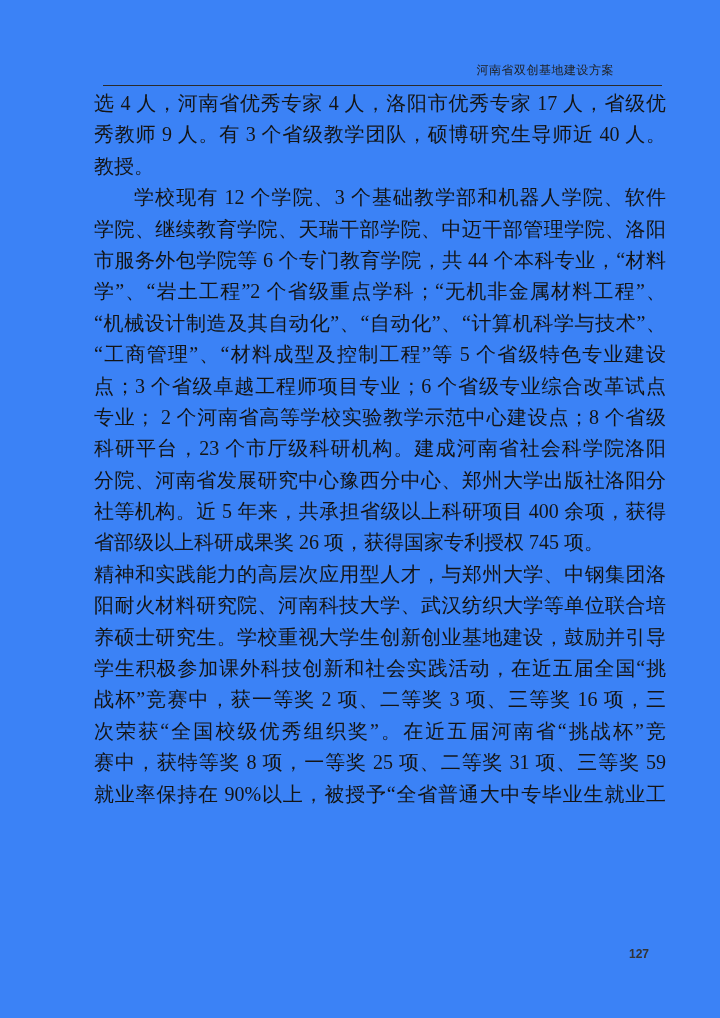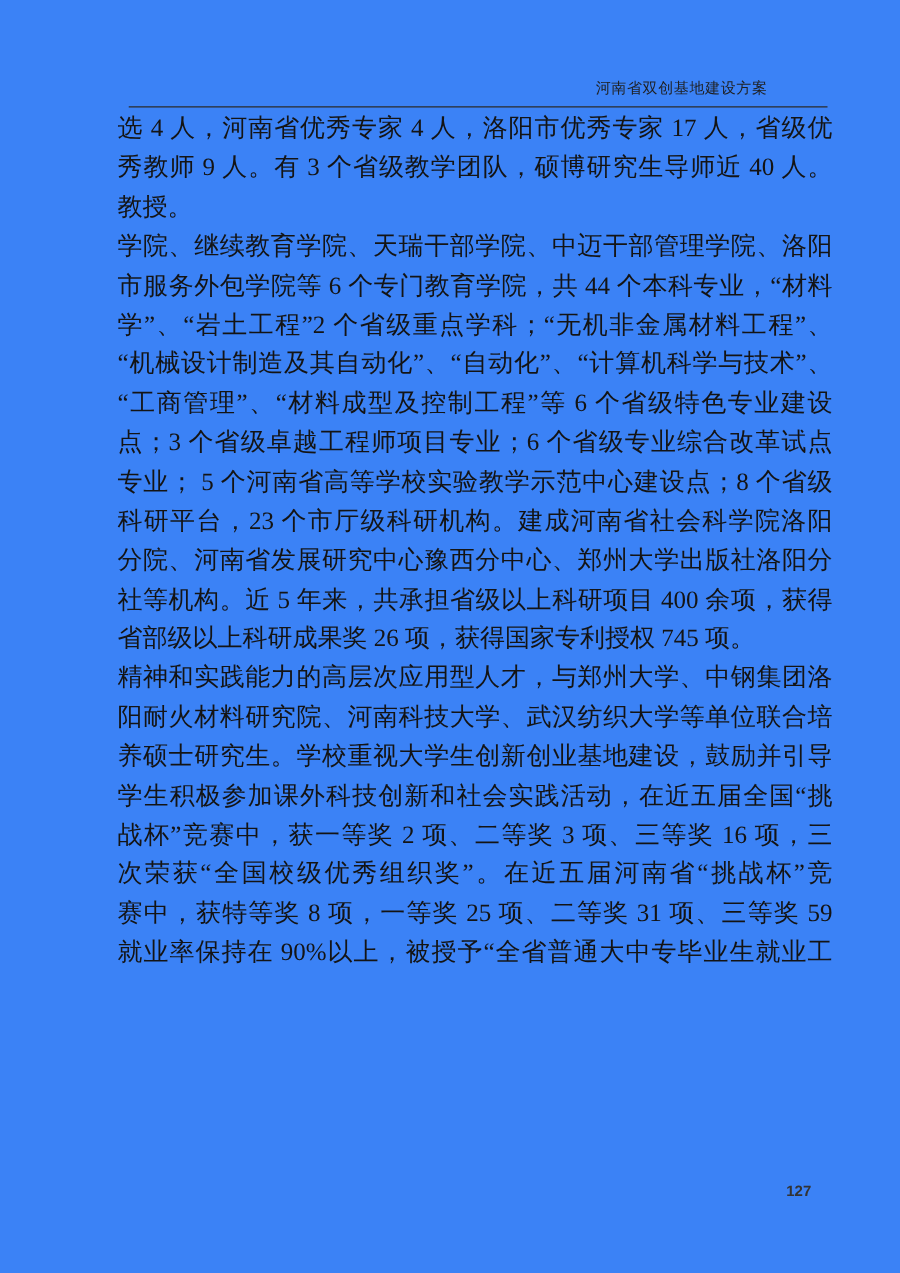--- a/index.html
+++ b/index.html
@@ -79,27 +79,28 @@
 
 <div class="page">
 
   <div class="header-title">河南省双创基地建设方案</div>
   <div class="header-rule"></div>
 
   <div class="body-text">
     <div class="line j">选 4 人，河南省优秀专家 4 人，洛阳市优秀专家 17 人，省级优</div>
     <div class="line j">秀教师 9 人。有 3 个省级教学团队，硕博研究生导师近 40 人。</div>
     <div class="line">教授。</div>
+    <div class="line j ind">学校现有 12 个学院、3 个基础教学部和机器人学院、软件</div>
     <div class="line j">学院、继续教育学院、天瑞干部学院、中迈干部管理学院、洛阳</div>
     <div class="line j">市服务外包学院等 6 个专门教育学院，共 44 个本科专业，“材料</div>
     <div class="line j">学”、“岩土工程”2 个省级重点学科；“无机非金属材料工程”、</div>
     <div class="line j">“机械设计制造及其自动化”、“自动化”、“计算机科学与技术”、</div>
-    <div class="line j">“工商管理”、“材料成型及控制工程”等 6 个省级特色专业建设</div>
+    <div class="line j">“工商管理”、“材料成型及控制工程”等 5 个省级特色专业建设</div>
     <div class="line j">点；3 个省级卓越工程师项目专业；6 个省级专业综合改革试点</div>
-    <div class="line j">专业； 5 个河南省高等学校实验教学示范中心建设点；8 个省级</div>
+    <div class="line j">专业； 2 个河南省高等学校实验教学示范中心建设点；8 个省级</div>
     <div class="line j">科研平台，23 个市厅级科研机构。建成河南省社会科学院洛阳</div>
     <div class="line j">分院、河南省发展研究中心豫西分中心、郑州大学出版社洛阳分</div>
     <div class="line j">社等机构。近 5 年来，共承担省级以上科研项目 400 余项，获得</div>
     <div class="line">省部级以上科研成果奖 26 项，获得国家专利授权 745 项。</div>
     <div class="line j">精神和实践能力的高层次应用型人才，与郑州大学、中钢集团洛</div>
     <div class="line j">阳耐火材料研究院、河南科技大学、武汉纺织大学等单位联合培</div>
     <div class="line j">养硕士研究生。学校重视大学生创新创业基地建设，鼓励并引导</div>
     <div class="line j">学生积极参加课外科技创新和社会实践活动，在近五届全国“挑</div>
     <div class="line j">战杯”竞赛中，获一等奖 2 项、二等奖 3 项、三等奖 16 项，三</div>
     <div class="line j">次荣获“全国校级优秀组织奖”。在近五届河南省“挑战杯”竞</div>

